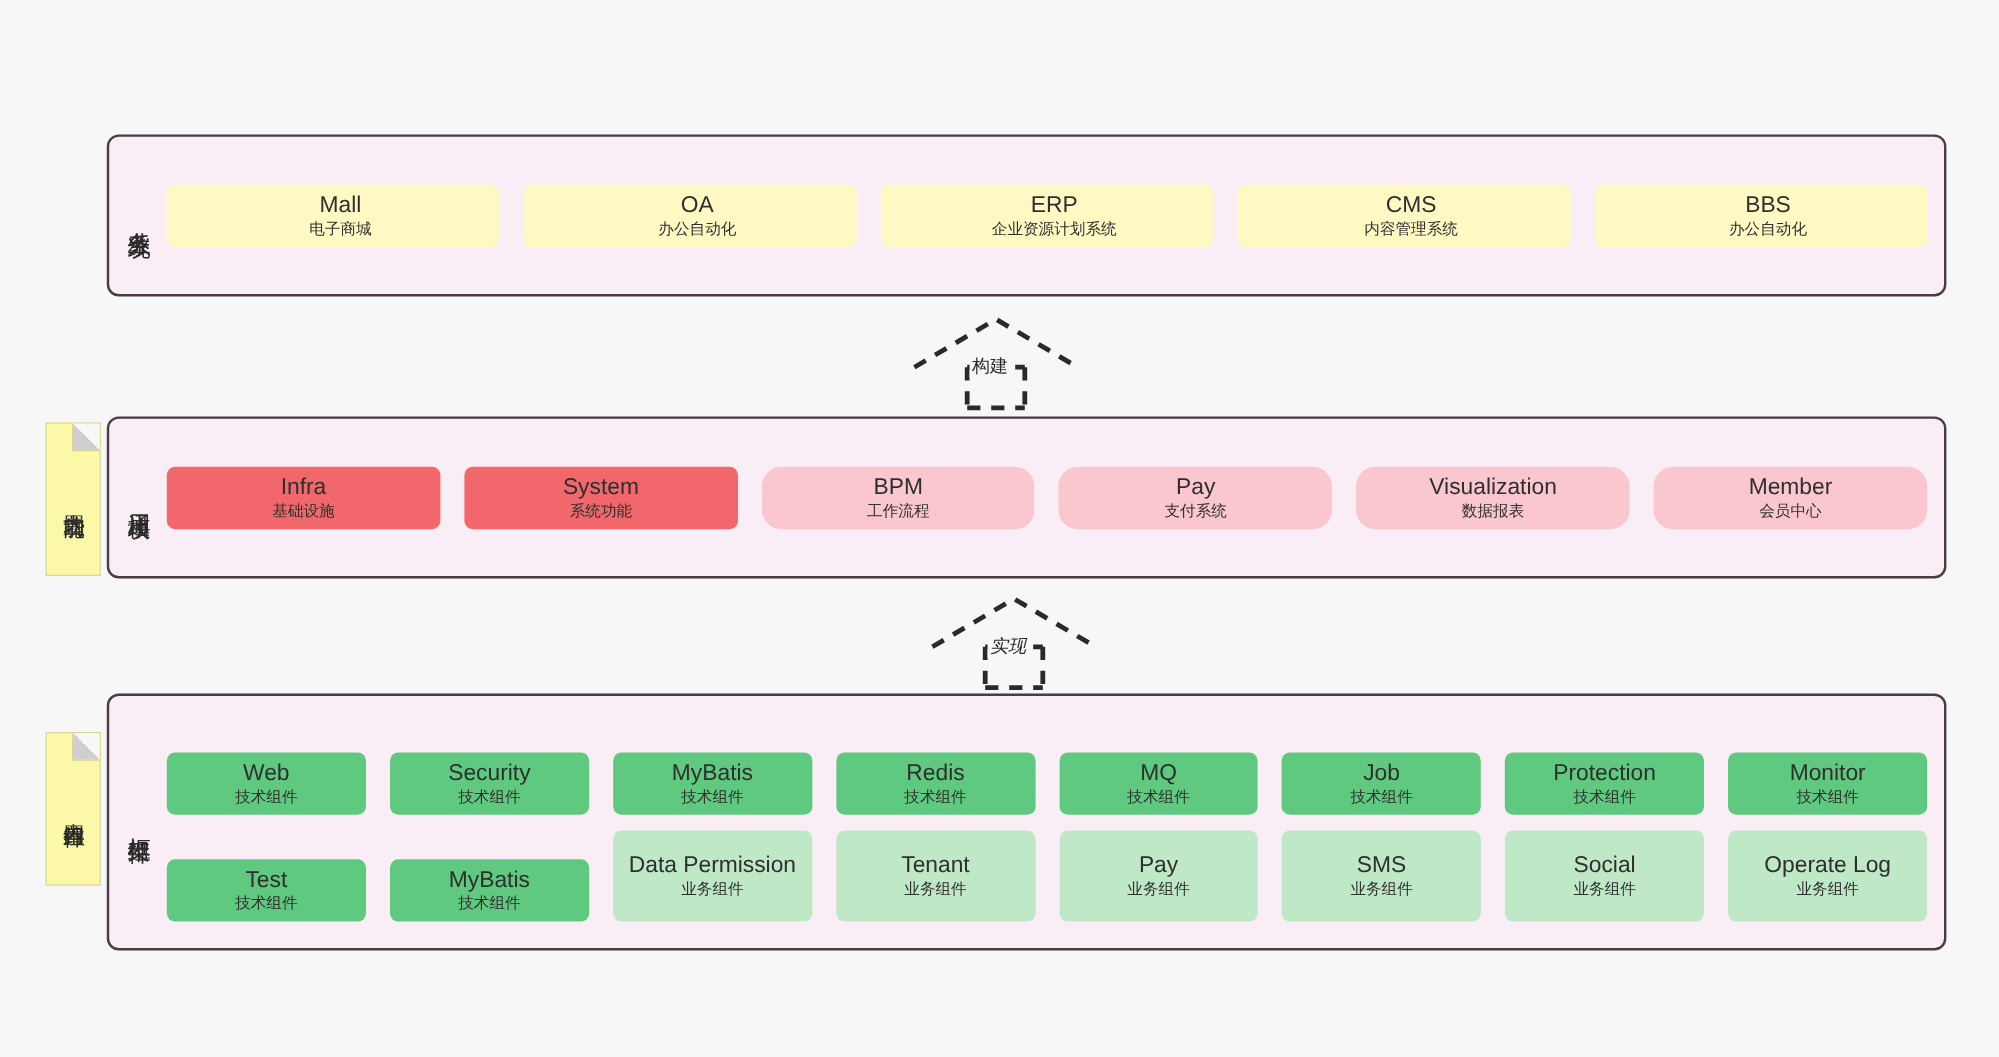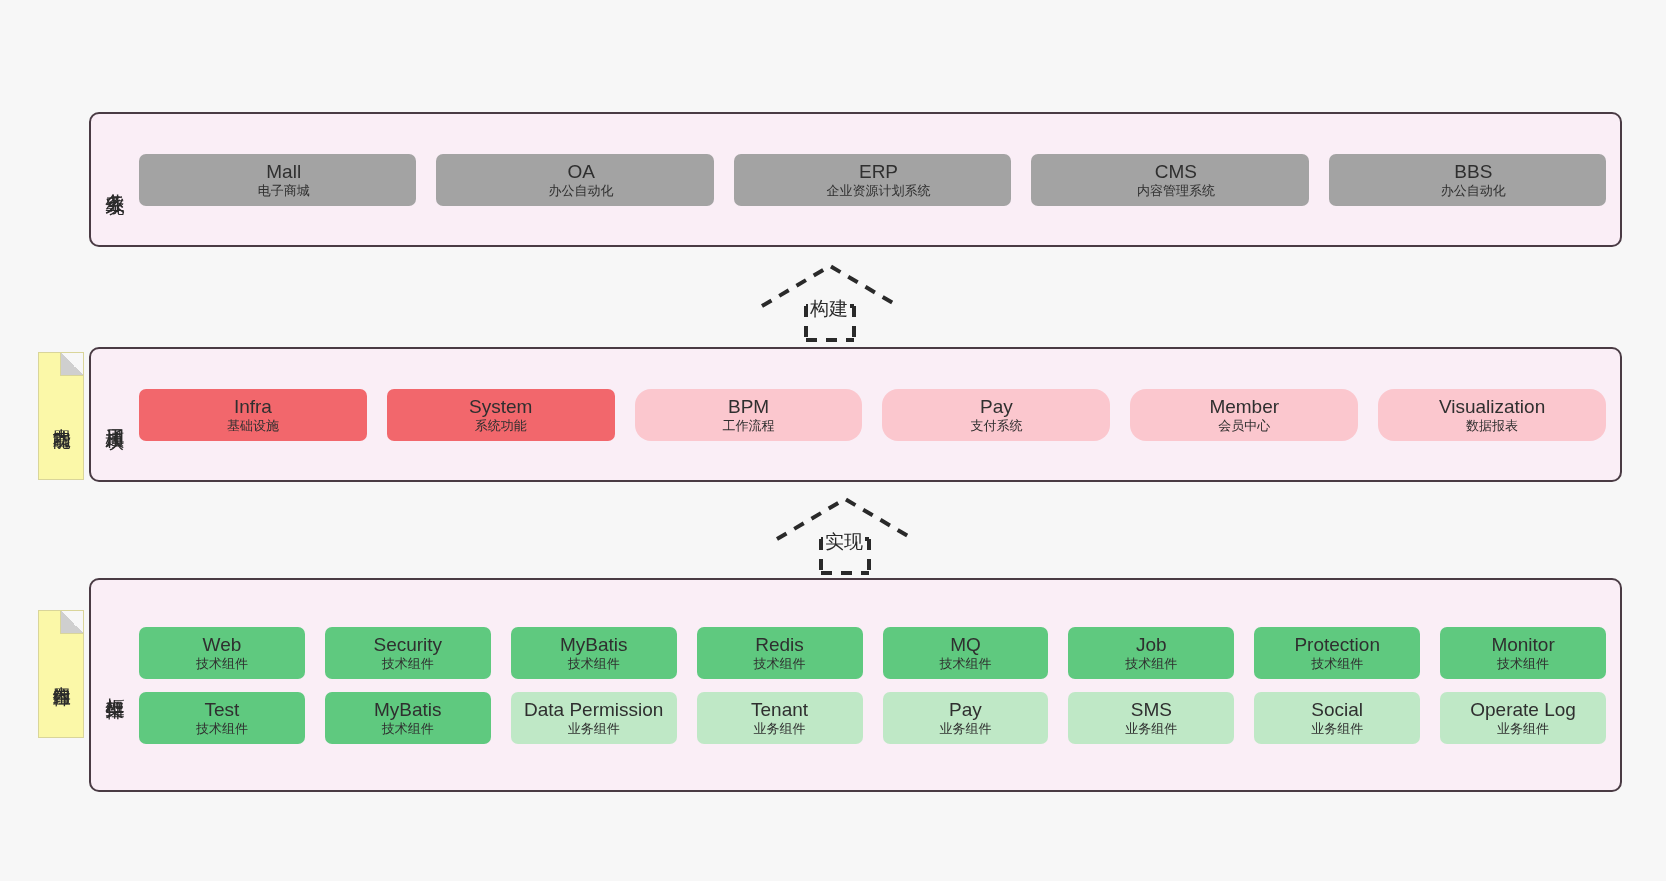--- a/index.html
+++ b/index.html
@@ -52,24 +52,24 @@
     flex-direction: column;
     align-items: center;
     justify-content: center;
     text-align: center;
     color: #2f2f2f;
     line-height: 1.25;
     padding: 6px 4px;
   }
   .box .t1 { font-size: 19px; }
   .box .t2 { font-size: 13px; }
-  .blue   { background: #a3a3a3; padding-left: 16px; }
+  .blue   { background: #fef9c3; padding-left: 16px; }
   .red    { background: #f2676c; }
   .pink   { background: #fbc7ce; border-radius: 16px; }
-  .green  { background: #5fc97f; }
+  .green  { background: #5fc97f; margin-top: 24px; }
   .lgreen { background: #bfe8c6; }
 
   
   .sticky {
     position: absolute;
     background: #fbf8a8;
     border: 1px solid #d9d59a;
     display: flex;
     align-items: center;
     justify-content: center;
@@ -89,21 +89,21 @@
     background: linear-gradient(225deg, #f7f7f7 0 50%, #cfcfcf 50% 100%);
     border-left: 1px solid #d9d59a;
     border-bottom: 1px solid #d9d59a;
   }
 
   
   .arrow { position: absolute; }
   .arrow svg { display: block; }
   .arrow-label {
     position: absolute;
-    font-size: 19px;
+    font-size: 15px;
     color: #2a2a2a;
     background: #f7f7f7;
     padding: 0 2px;
     white-space: nowrap;
   }
 </style>
 </head>
 <body>
 
 <div id="stage">
@@ -167,42 +167,42 @@
         </div>
         <div class="box pink">
           <span class="t1">BPM</span>
           <span class="t2">工作流程</span>
         </div>
         <div class="box pink">
           <span class="t1">Pay</span>
           <span class="t2">支付系统</span>
         </div>
         <div class="box pink">
+          <span class="t1">Visualization</span>
+          <span class="t2">数据报表</span>
+        </div>
+        <div class="box pink">
           <span class="t1">Member</span>
           <span class="t2">会员中心</span>
-        </div>
-        <div class="box pink">
-          <span class="t1">Visualization</span>
-          <span class="t2">数据报表</span>
         </div>
       </div>
     </div>
   </div>
 
   <div class="arrow" id="arrow-implement" style="left:775px; top:495px; width:140px; height:80px;">
     <svg width="140" height="80" viewBox="0 0 140 80">
       <g fill="none" stroke="#2a2a2a" stroke-width="4" stroke-dasharray="11,9" stroke-linecap="butt">
         <path d="M 2 44 L 70 4 L 138 44"></path>
         <path d="M 46 44 L 94 44"></path>
         <path d="M 46 44 L 46 80"></path>
         <path d="M 94 44 L 94 80"></path>
         <path d="M 46 78 L 94 78"></path>
       </g>
     </svg>
-    <span class="arrow-label" style="left:48px; top:34px;">实现</span>
+    <span class="arrow-label" style="left:48px; top:34px;font-style:italic;">实现</span>
   </div>
 
   <div class="sticky" style="left:38px; top:610px; width:46px; height:128px;">
     <span>内置组件</span>
   </div>
 
   <div class="layer" id="layer-2" style="left:89px; top:578px; width:1533px; height:214px;">
     <div class="layer-title">框架组件</div>
     <div class="layer-body">
 

